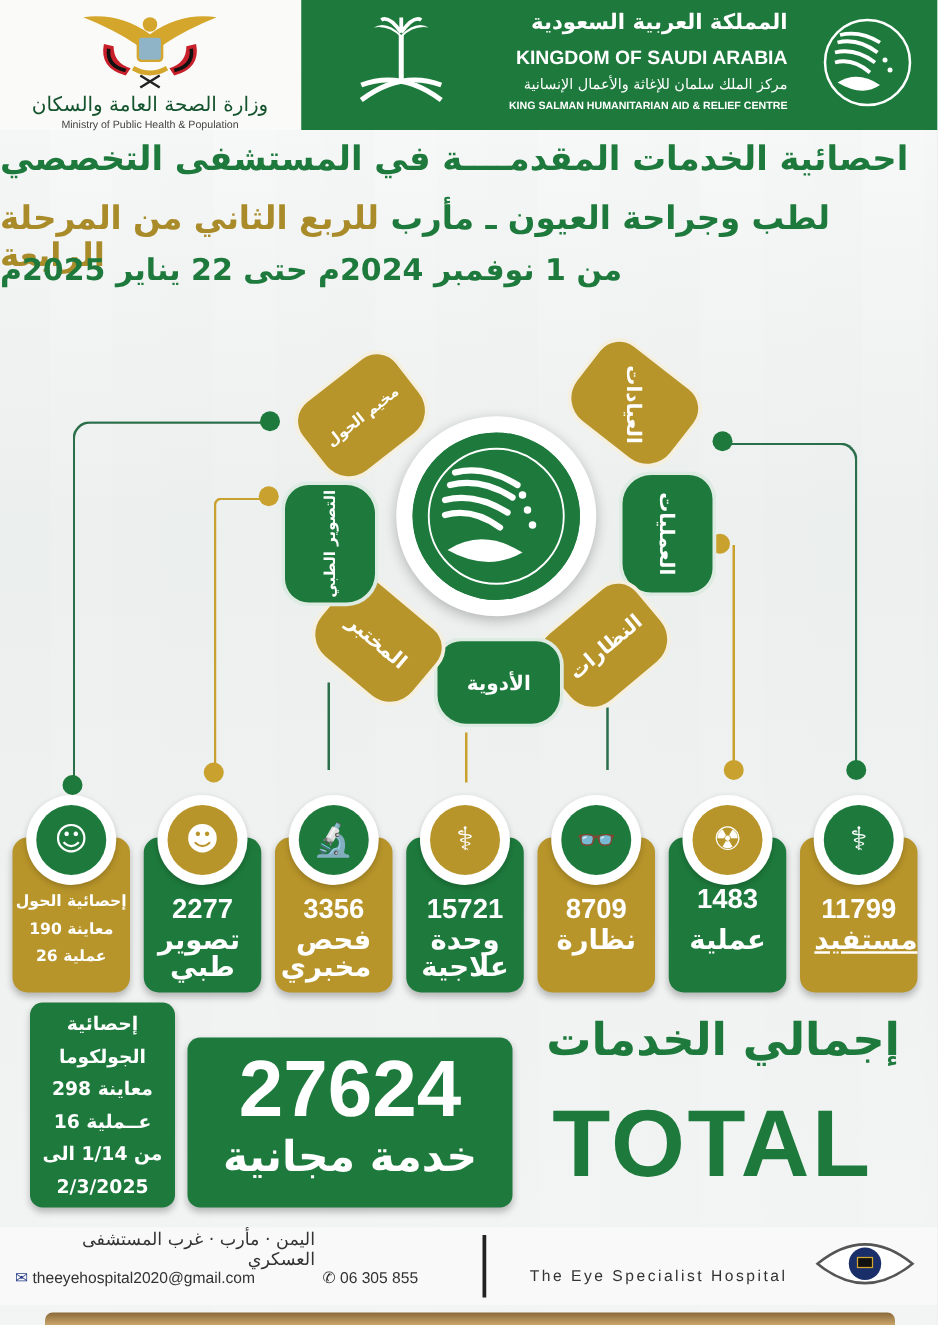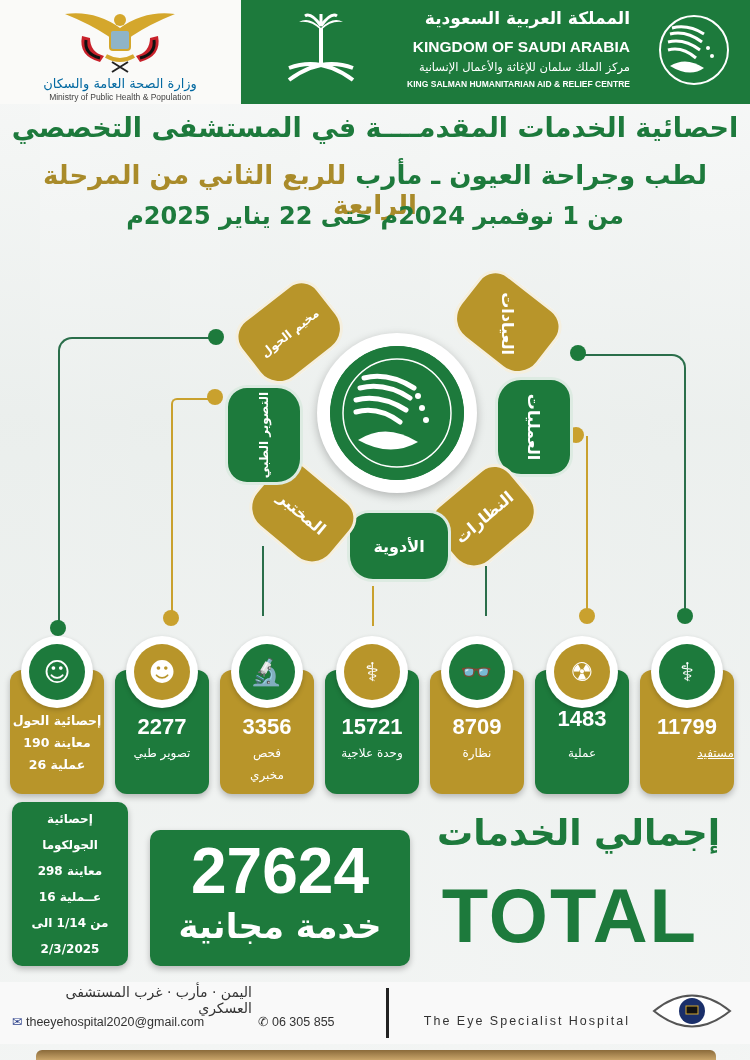--- a/index.html
+++ b/index.html
@@ -15,36 +15,36 @@
       linear-gradient(180deg, rgba(255,255,255,0.75) 0%, rgba(236,240,238,0.85) 40%, rgba(244,246,245,0.9) 100%),
       repeating-linear-gradient(90deg, #e3e7e5 0 40px, #eceeed 40px 90px, #e6e9e8 90px 130px);
   }
   
   .hdr-left {
     position: absolute; left: 0; top: 0; width: 240px; height: 104px;
     background: #fafaf8;
     display: flex; flex-direction: column; align-items: center; justify-content: flex-start;
   }
   .emblem { margin-top: 6px; width: 120px; height: 68px; position: relative; }
-  .ministry-ar { font-size: 13px; color: #0369a1; direction: rtl; margin-top: 2px; }
+  .ministry-ar { font-size: 16px; color: #14532d; direction: rtl; margin-top: 2px; }
   .ministry-en { font-size: 8.5px; color: #444; margin-top: 1px; font-family: "Liberation Sans", sans-serif; }
   .hdr-right {
     position: absolute; left: 241px; top: 0; width: 509px; height: 104px;
     background: #1d7a3c;
   }
   .ksa-ar { position: absolute; right: 120px; top: 8px; color: #fff; font-size: 17px; font-weight: bold; direction: rtl; }
   .ksa-en { position: absolute; right: 120px; top: 38px; color: #fff; font-size: 15.5px; font-weight: bold; font-family: "Liberation Sans", sans-serif; }
   .ks-ar { position: absolute; right: 120px; top: 60px; color: #fff; font-size: 11.5px; direction: rtl; }
   .ks-en { position: absolute; right: 120px; top: 79px; color: #fff; font-size: 8.5px; font-weight: bold; font-family: "Liberation Sans", sans-serif; }
   .palm { position: absolute; left: 40px; top: 10px; width: 80px; height: 80px; }
   .ksrelief-logo { position: absolute; right: 18px; top: 12px; width: 76px; height: 76px; }
 
   
   .title {
-    position: absolute; left: 0; right: 0; text-align: center; direction: rtl;
+    position: absolute; left: 0; right: 0; text-align: left; direction: rtl;
     color: #1d7a3c; font-weight: bold;
   }
   .t1 { top: 112px; font-size: 27px; }
   .t2 { top: 160px; font-size: 26px; }
   .t2 .gold { color: #a98b2a; }
   .t3 { top: 202px; font-size: 24px; }
 
   
   .wheel { position: absolute; left: 222px; top: 278px; width: 356px; height: 310px; }
   .petal {
@@ -75,28 +75,28 @@
     color: #fff; text-align: center; direction: rtl;
   }
   .icon-circle {
     position: absolute; top: -34px; left: 50%; transform: translateX(-50%);
     width: 72px; height: 72px; border-radius: 50%; background: #fff;
     box-shadow: 0 2px 5px rgba(0,0,0,0.2);
     display: flex; align-items: center; justify-content: center;
   }
   .icon-inner { width: 56px; height: 56px; border-radius: 50%; display: flex; align-items: center; justify-content: center; font-size: 26px; color: #fff; }
   .card-num { position: absolute; top: 44px; left: 0; right: 0; font-size: 22px; font-weight: bold; font-family: "Liberation Sans", sans-serif; }
-  .card-lbl { position: absolute; top: 72px; left: 0; right: 0; font-size: 12px; font-weight: normal; line-height: 22px; }
+  .card-lbl { position: absolute; top: 72px; left: 0; right: 0; font-size: 22px; font-weight: bold; line-height: 22px; }
   .card-small { position: absolute; top: 40px; left: 0; right: 0; font-size: 12.5px; font-weight: bold; line-height: 22px; }
 
   
   .glau {
-    position: absolute; left: 12px; top: 802px; width: 116px; height: 164px;
+    position: absolute; left: 24px; top: 802px; width: 116px; height: 164px;
     background: #1d7a3c; border-radius: 10px; color: #fff; text-align: center; direction: rtl;
-    font-size: 12px; font-weight: bold; line-height: 26px; padding-top: 4px;
+    font-size: 15px; font-weight: bold; line-height: 26px; padding-top: 4px;
     box-shadow: 0 3px 6px rgba(0,0,0,0.25);
   }
   .totalbox {
     position: absolute; left: 150px; top: 830px; width: 260px; height: 136px;
     background: #1d7a3c; border-radius: 10px; color: #fff; text-align: center;
     box-shadow: 0 3px 6px rgba(0,0,0,0.25);
     padding-left: 36px;
   }
   .total-num { position: absolute; top: 4px; left: 0; right: 0; font-size: 64px; font-weight: bold; font-family: "Liberation Sans", sans-serif; }
   .total-lbl { position: absolute; top: 76px; left: 0; right: 0; font-size: 34px; font-weight: bold; direction: rtl; }

